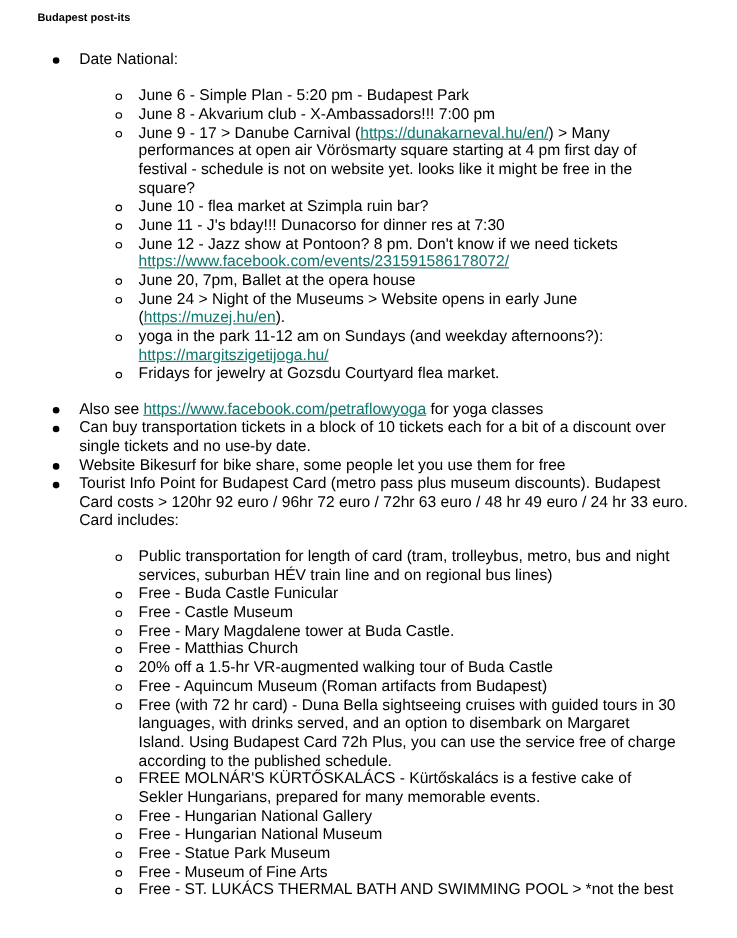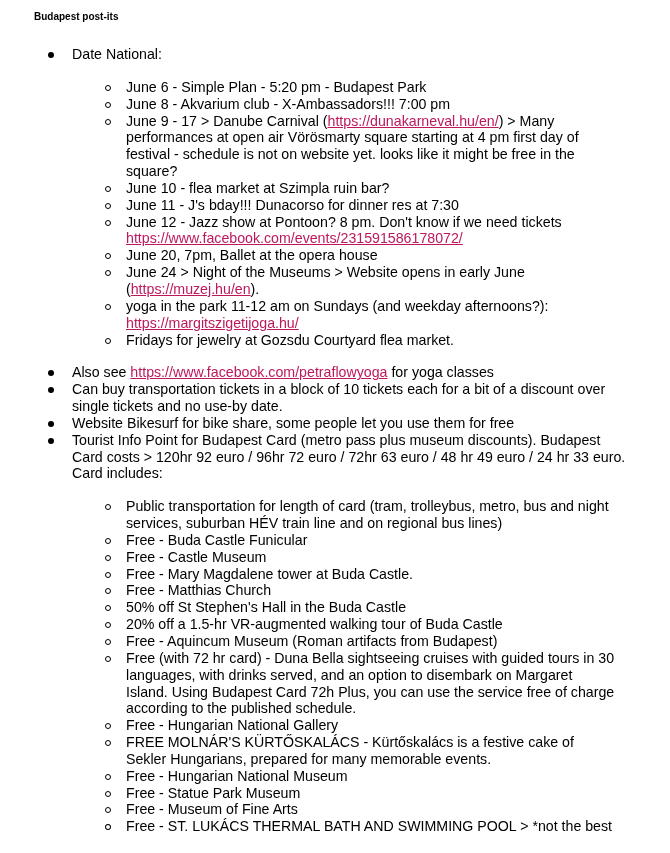--- a/index.html
+++ b/index.html
@@ -17,21 +17,21 @@
   ul.l1 > li > .bullet {
     position: absolute; left: 14px; top: 6px;
     width: 6px; height: 6px; border-radius: 50%; background: #000;
   }
   ul.l2 { list-style: none; margin: 16px; padding: 0; }
   ul.l2 > li { position: relative; padding-left: 38px; }
   ul.l2 > li > .bullet {
     position: absolute; left: 17px; top: 6px;
     width: 4px; height: 4px; border-radius: 50%; border: 1px solid #000; background: #fff;
   }
-  a.link { color: #be185d; text-decoration: underline; cursor: pointer; }
+  a.link { color: #0f766e; text-decoration: underline; cursor: pointer; }
 </style>
 </head>
 <body>
 
 <div class="doc">
   <div class="title">Budapest post-its</div>
 
   <ul class="l1">
 
     <li>
@@ -68,26 +68,26 @@
 
     <li>
       <span class="bullet"></span>
       <span>Tourist Info Point for Budapest Card (metro pass plus museum discounts). Budapest Card costs &gt; 120hr 92 euro / 96hr 72 euro / 72hr 63 euro / 48 hr 49 euro / 24 hr 33 euro. Card includes:</span>
       <ul class="l2">
         <li><span class="bullet"></span><span>Public transportation for length of card (tram, trolleybus, metro, bus and night services, suburban HÉV train line and on regional bus lines)</span></li>
         <li><span class="bullet"></span><span>Free - Buda Castle Funicular</span></li>
         <li><span class="bullet"></span><span>Free - Castle Museum</span></li>
         <li><span class="bullet"></span><span>Free - Mary Magdalene tower at Buda Castle.</span></li>
         <li><span class="bullet"></span><span>Free - Matthias Church</span></li>
-        <li><span class="bullet"></span><span>50% off St Stephen's Hall in the Buda Castle</span></li>
+        <li><span class="bullet"></span></li>
         <li><span class="bullet"></span><span>20% off a 1.5-hr VR-augmented walking tour of Buda Castle</span></li>
         <li><span class="bullet"></span><span>Free - Aquincum Museum (Roman artifacts from Budapest)</span></li>
         <li><span class="bullet"></span><span>Free (with 72 hr card) - Duna Bella sightseeing cruises with guided tours in 30 languages, with drinks served, and an option to disembark on Margaret Island. Using Budapest Card 72h Plus, you can use the service free of charge according to the published schedule.</span></li>
+        <li><span class="bullet"></span><span>FREE MOLNÁR'S KÜRTŐSKALÁCS - Kürtőskalács is a festive cake of Sekler Hungarians, prepared for many memorable events.</span></li>
         <li><span class="bullet"></span><span>Free - Hungarian National Gallery</span></li>
-        <li><span class="bullet"></span><span>FREE MOLNÁR'S KÜRTŐSKALÁCS - Kürtőskalács is a festive cake of Sekler Hungarians, prepared for many memorable events.</span></li>
         <li><span class="bullet"></span><span>Free - Hungarian National Museum</span></li>
         <li><span class="bullet"></span><span>Free - Statue Park Museum</span></li>
         <li><span class="bullet"></span><span>Free - Museum of Fine Arts</span></li>
         <li><span class="bullet"></span></li>
         <li><span class="bullet"></span><span>Free - ST. LUKÁCS THERMAL BATH AND SWIMMING POOL &gt; *not the best</span></li>
       </ul>
     </li>
   </ul>
 </div>
 

